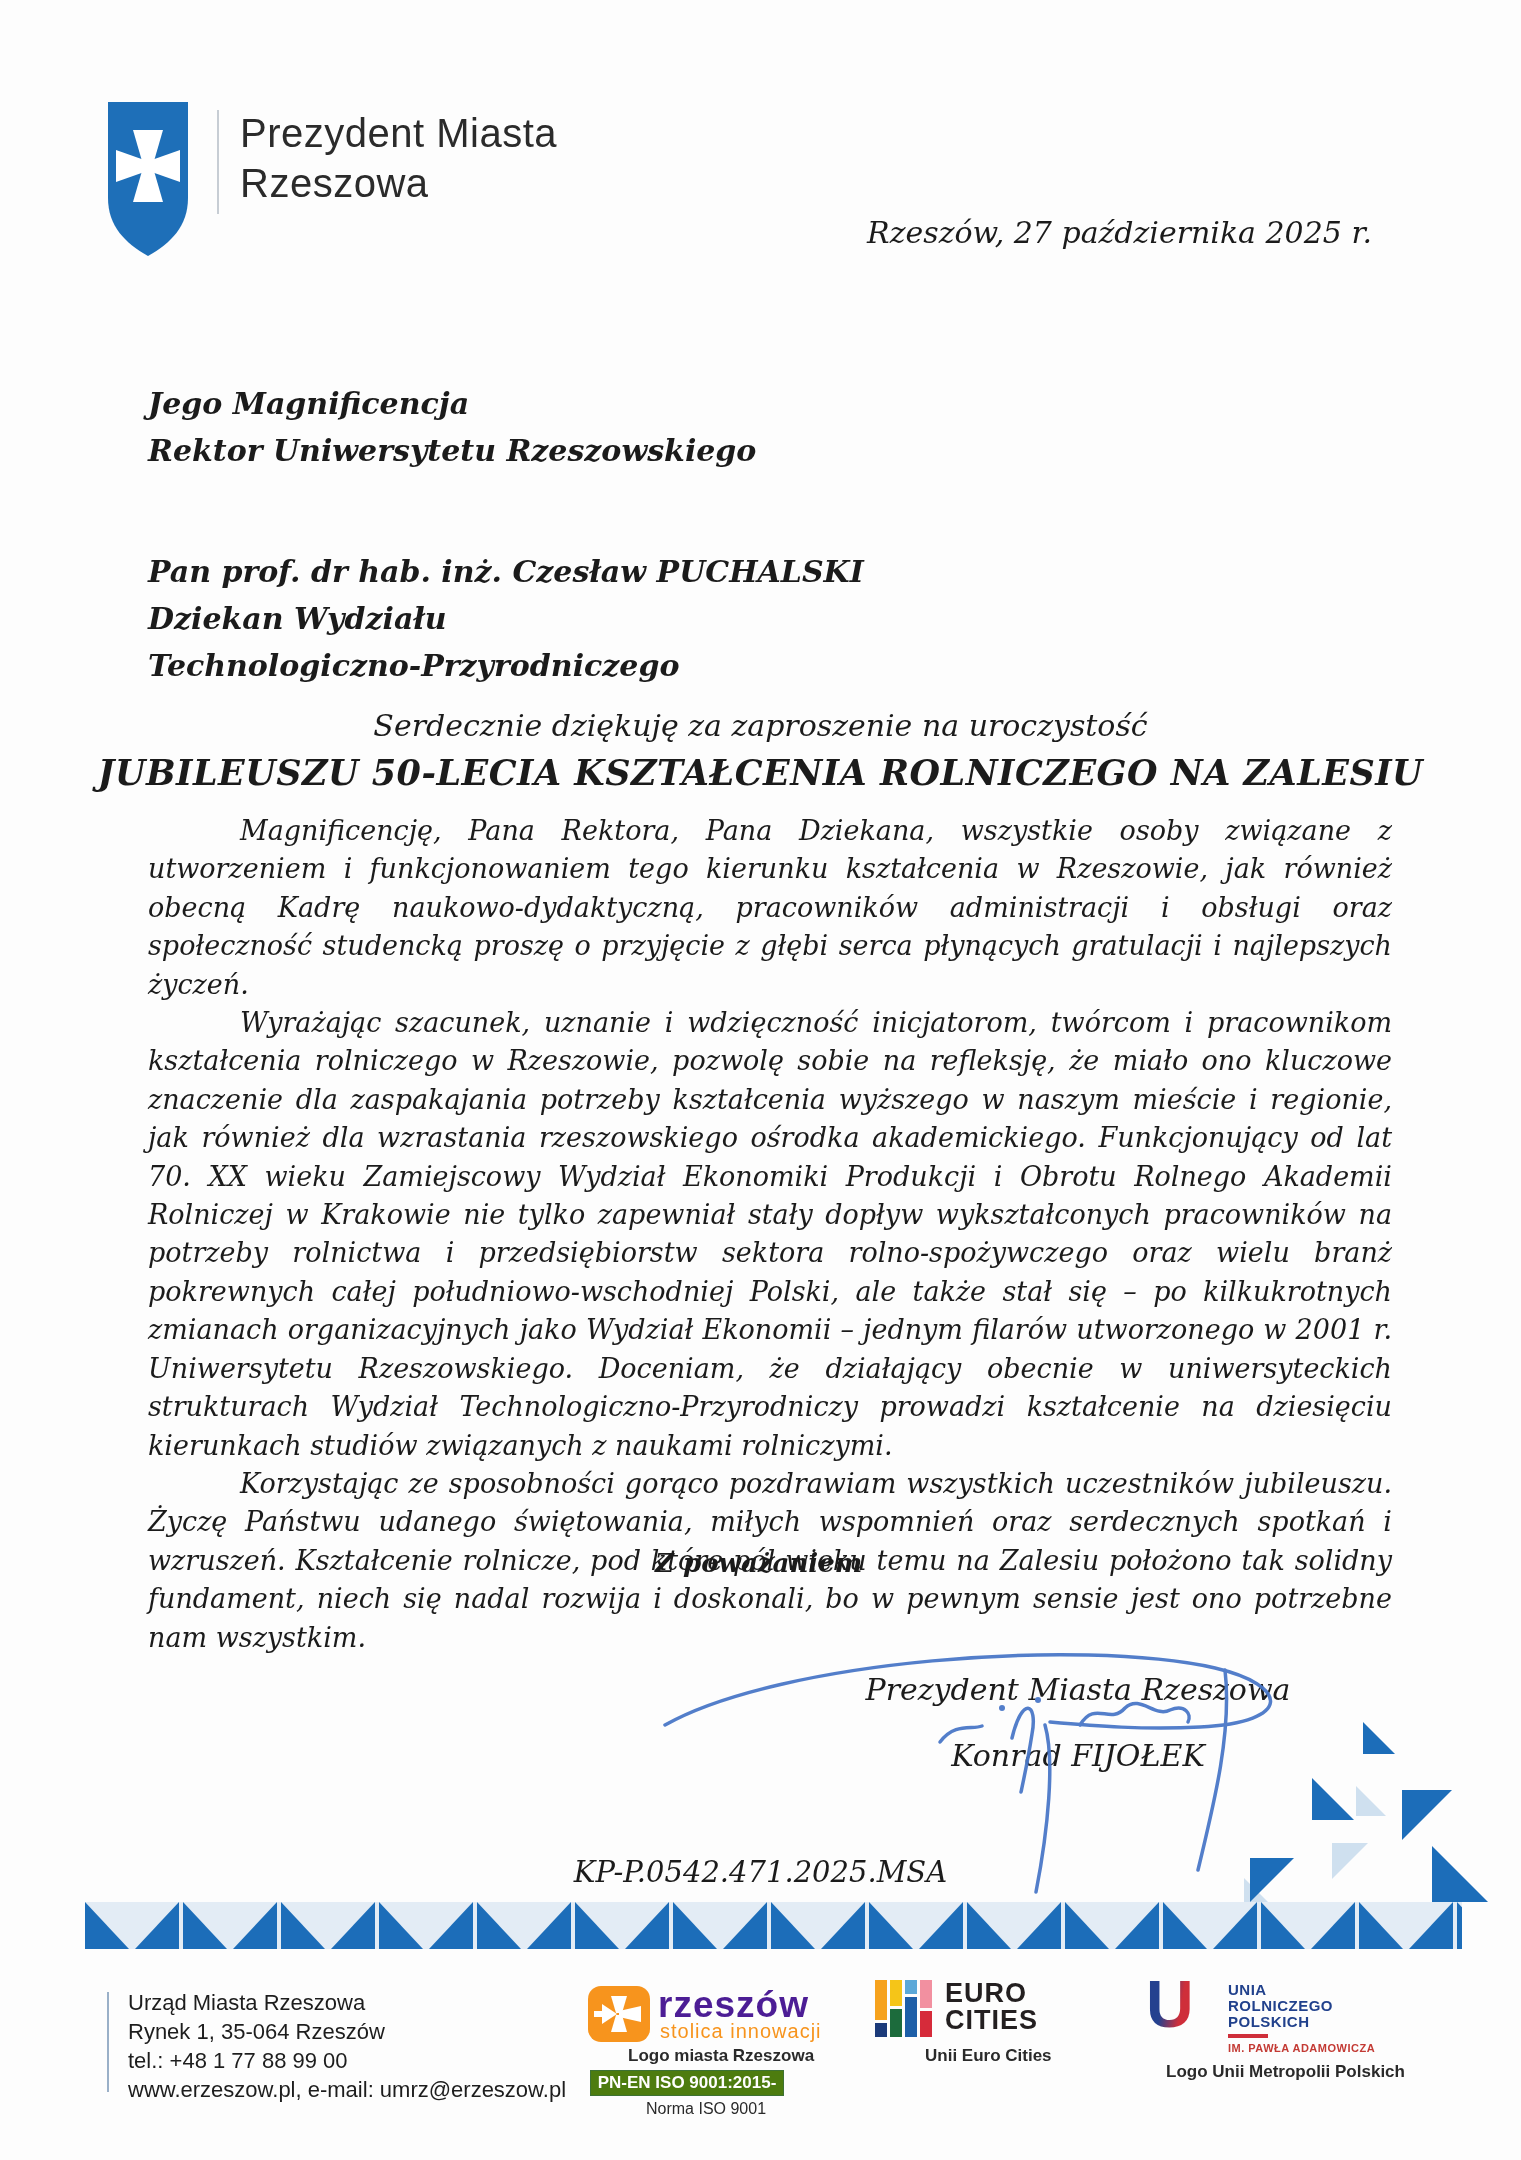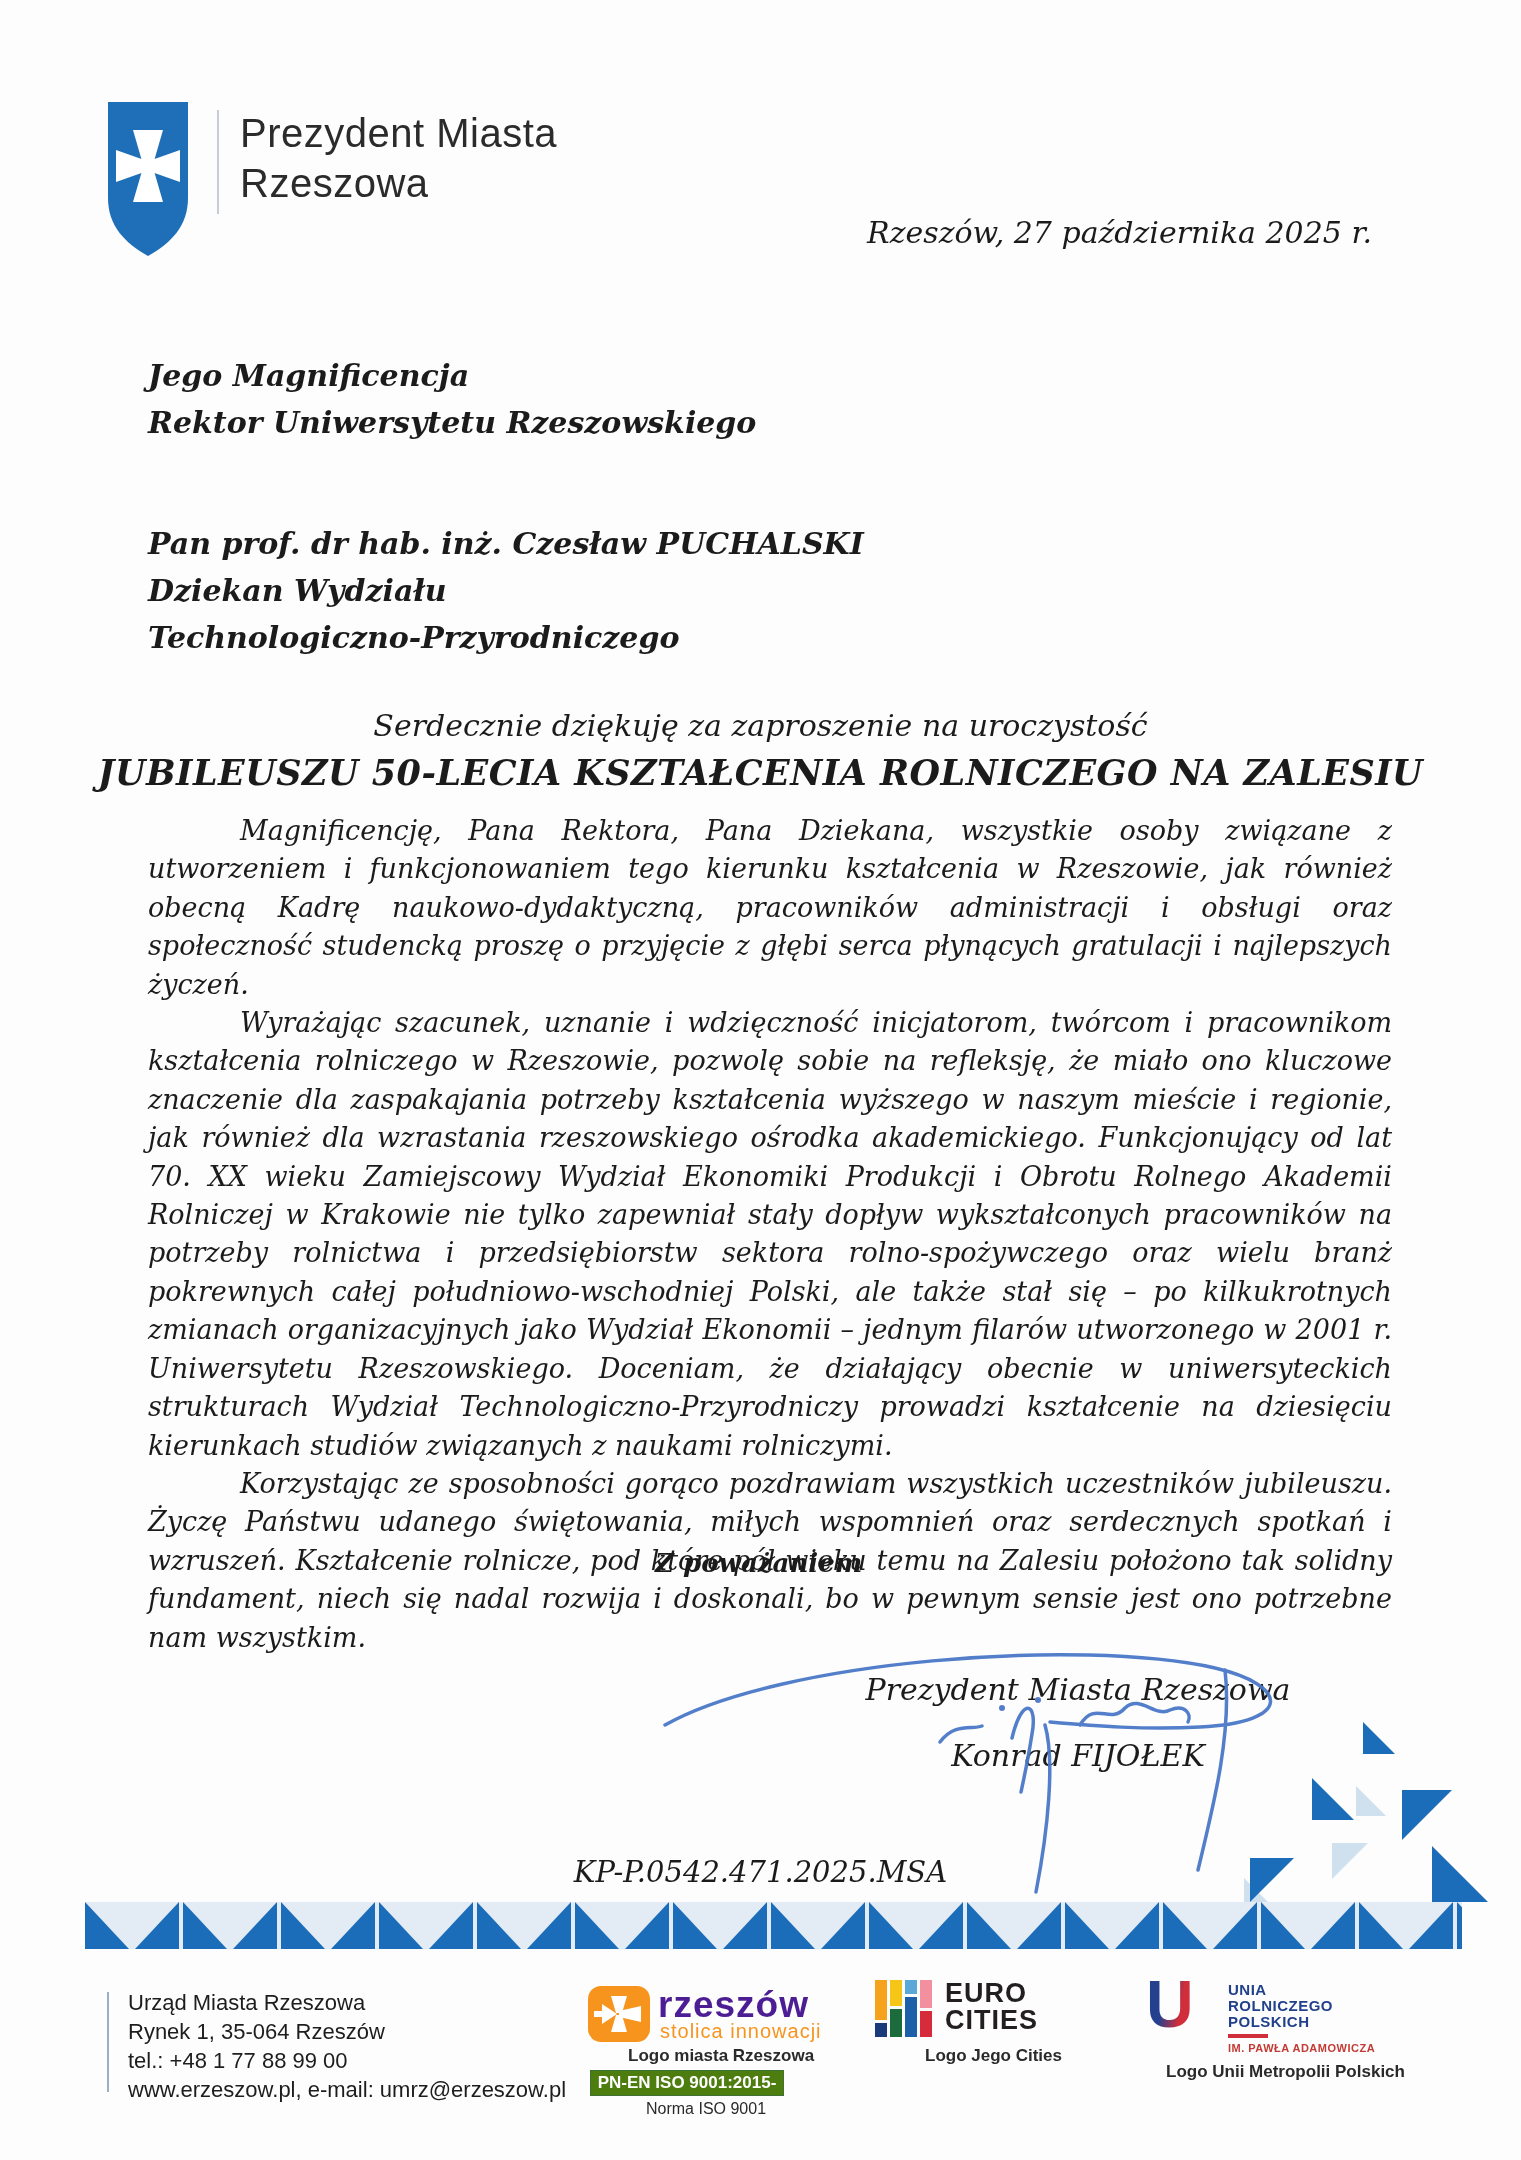--- a/index.html
+++ b/index.html
@@ -7,21 +7,21 @@
        font-family:"DejaVu Serif",serif;color:#1b1b1b;overflow:hidden;}
   .abs{position:absolute;}
 
   
   .lh-text{font-family:"Liberation Sans",sans-serif;font-weight:500;font-size:40px;
            line-height:50px;color:#2b2b2b;letter-spacing:.5px;}
   .lh-divider{width:2px;background:#c7cdd4;}
 
   
   .dateline{font-style:italic;font-size:30px;}
-  .recipient{font-style:italic;font-weight:bold;font-size:30px;line-height:47px;}
+  .recipient{font-style:italic;font-weight:bold;font-size:30px;line-height:47px;margin-top:28px;}
   .intro{font-style:italic;font-size:30px;text-align:center;width:100%;}
   .doc-title{font-style:italic;font-weight:bold;font-size:35px;text-align:center;width:100%;letter-spacing:.5px;}
   .bodytext{font-style:italic;font-size:27px;line-height:38.4px;text-align:justify;}
   .bodytext p{margin:0;text-indent:92px;}
   .closing{font-style:italic;font-weight:bold;font-size:26px;}
   .sig-role,.sig-name{font-style:italic;font-size:30px;text-align:center;width:440px;}
   .reference{font-style:italic;font-size:29px;text-align:center;width:100%;}
 
   
   .tri{position:absolute;}
@@ -163,21 +163,21 @@
       <rect x="30" y="0" width="12" height="14" fill="#5aa8d8"></rect>
       <rect x="30" y="17" width="12" height="40" fill="#1d5fa8"></rect>
       <rect x="45" y="0" width="12" height="28" fill="#f290a0"></rect>
       <rect x="45" y="31" width="12" height="26" fill="#d62b3a"></rect>
     </svg>
   </div>
   <div class="abs ec-text" style="left:70px;top:2px;">
     <div>EURO</div>
     <div>CITIES</div>
   </div>
-  <div class="abs f-caption" style="left:50px;top:68px;">Logo Jego Cities</div>
+  <div class="abs f-caption" style="left:50px;top:68px;">Unii Euro Cities</div>
 </div>
 
 <div class="abs" style="left:1146px;top:1974px;width:260px;">
   <div class="abs ump-u" style="left:0;top:0;">U</div>
   <div class="abs ump-lines" style="left:82px;top:8px;">
     <div>UNIA</div>
     <div>ROLNICZEGO</div>
     <div>POLSKICH</div>
   </div>
   <div class="abs ump-bar" style="left:82px;top:60px;"></div>

